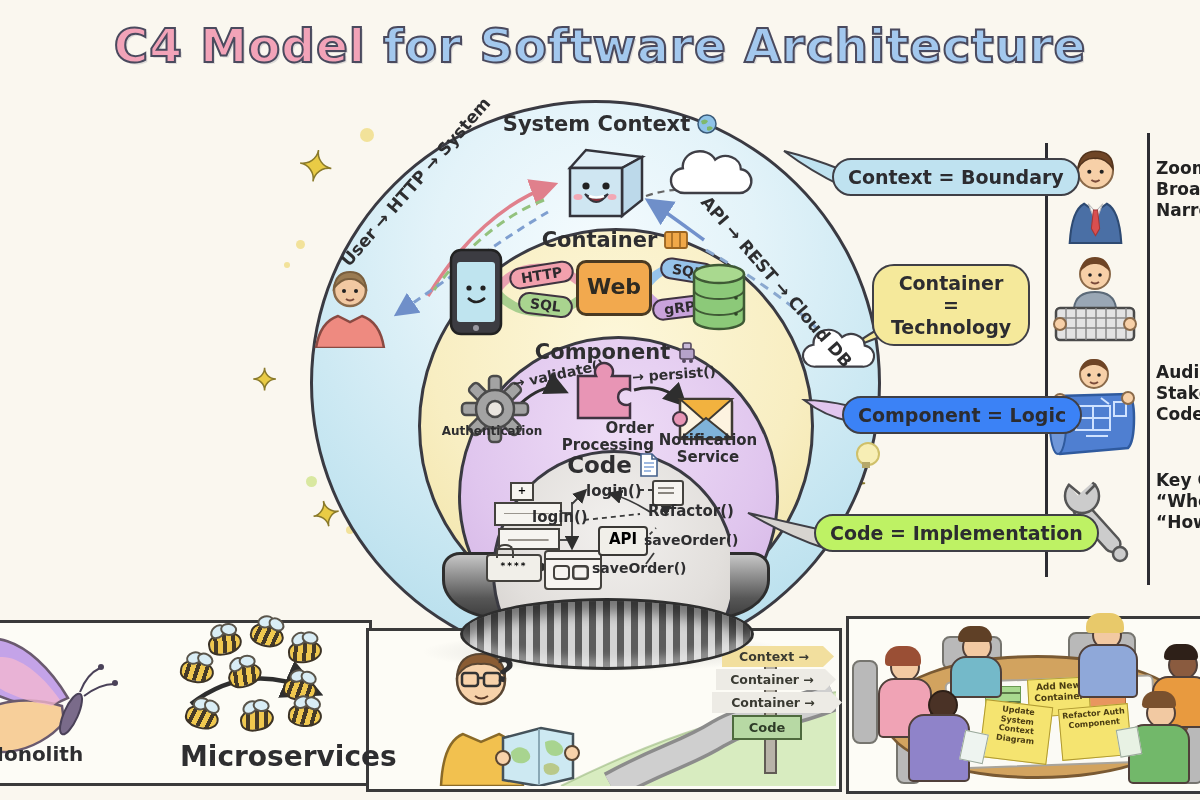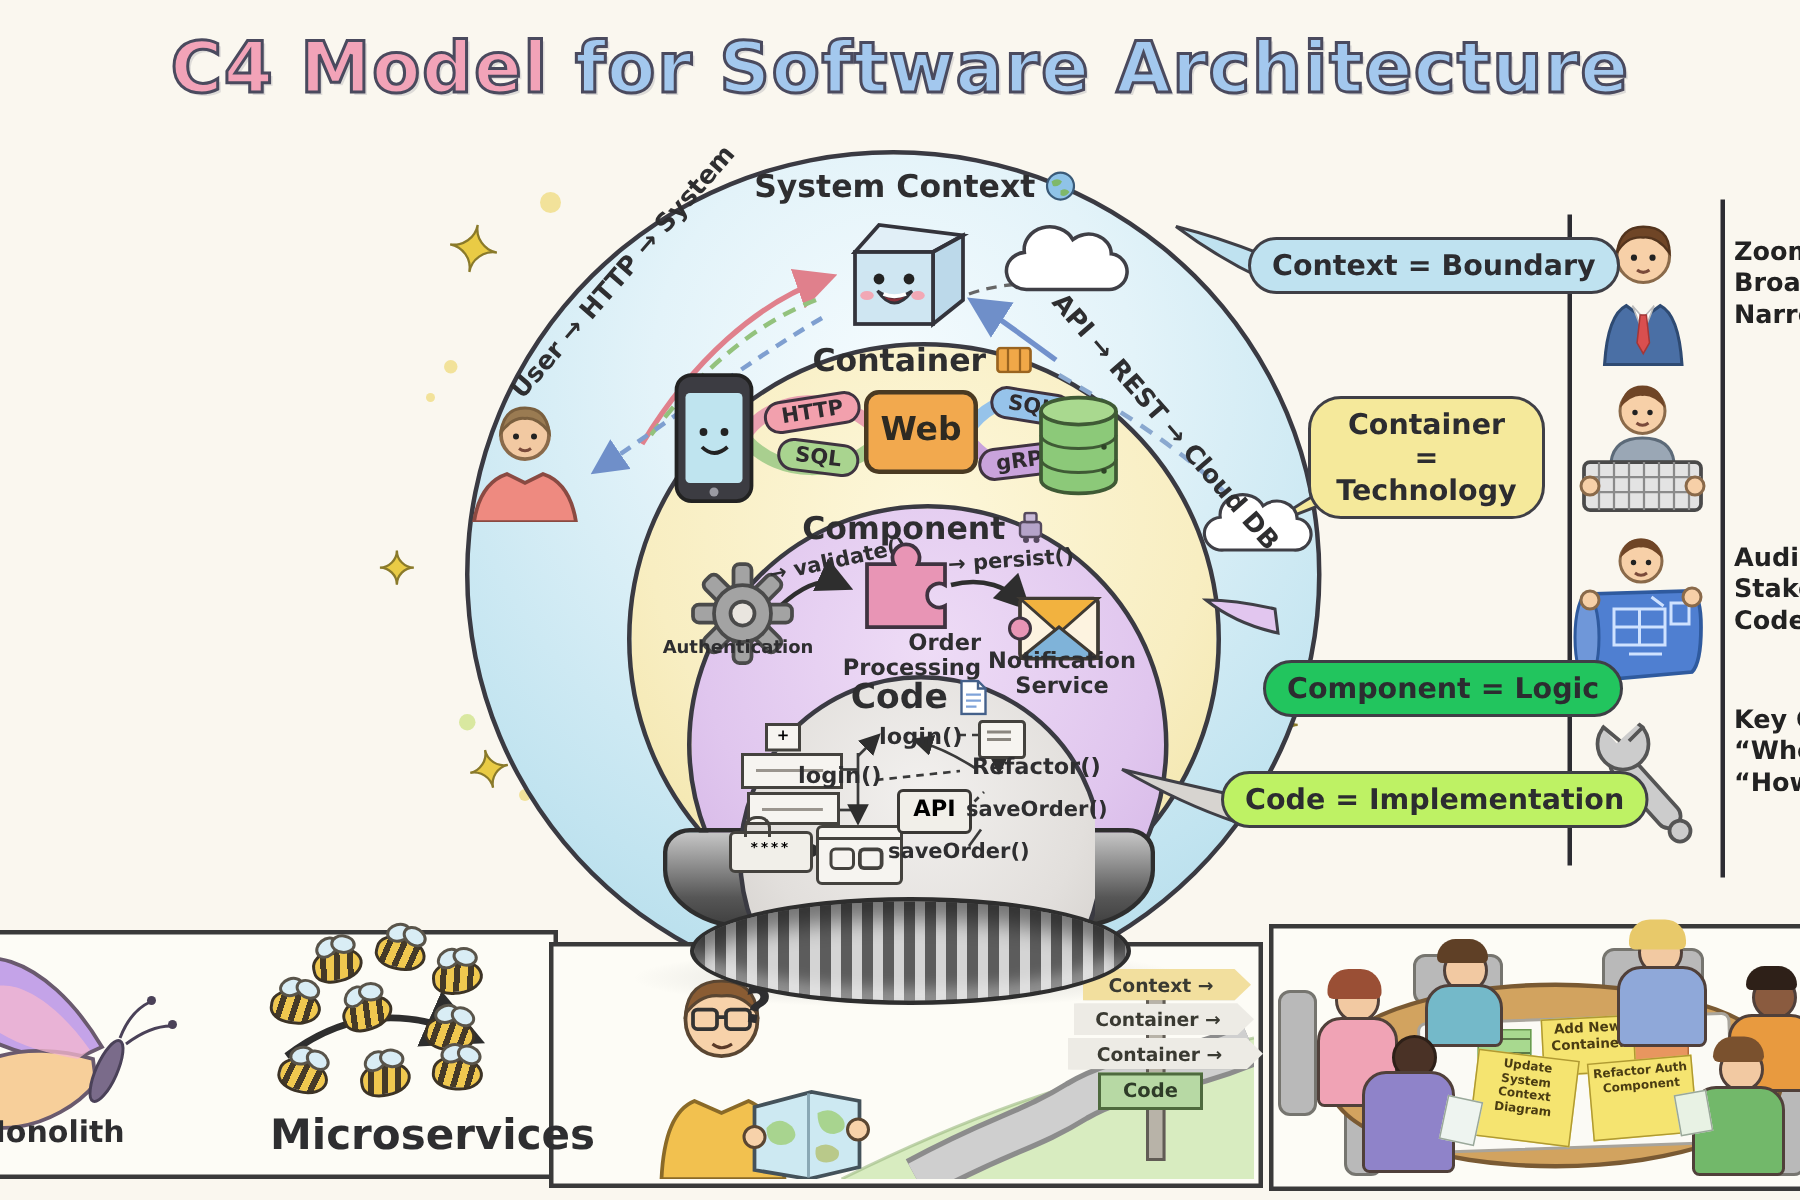--- a/index.html
+++ b/index.html
@@ -307,21 +307,21 @@
   <div class="band" style="left:660px;top:260px;background:#96c3ea;transform:rotate(9deg);">SQL</div>
   <div class="band" style="left:652px;top:296px;background:#c9a3dc;transform:rotate(-7deg);">gRPC</div>
   <svg class="abs" style="left:690px;top:262px;z-index:7;" width="58" height="72" viewBox="0 0 58 72">
     <path d="M4 12 v46 a25 9 0 0 0 50 0 v-46" fill="#8cc979" stroke="#3f5a35" stroke-width="2.5"></path>
     <ellipse cx="29" cy="12" rx="25" ry="9" fill="#a9d98f" stroke="#3f5a35" stroke-width="2.5"></ellipse>
     <path d="M4 28 a25 9 0 0 0 50 0 M4 44 a25 9 0 0 0 50 0" fill="none" stroke="#3f5a35" stroke-width="2"></path>
     <circle cx="46" cy="36" r="1.8" fill="#2e4426"></circle>
       <circle cx="46" cy="52" r="1.8" fill="#2e4426"></circle>
   </svg>
 
-  <div class="abs lvl" style="left:516px;top:340px;width:200px;font-size:21px;">
+  <div class="abs lvl" style="left:516px;top:340px;width:200px;font-size:21px;align-items:flex-end;">
     <span>Component</span>
     <svg width="20" height="22" viewBox="0 0 20 22">
       <rect x="3" y="7" width="14" height="10" rx="2" fill="#b5a3c9" stroke="#55495e" stroke-width="1.6"></rect>
       <rect x="6" y="1" width="8" height="6" rx="1.5" fill="#c9bad9" stroke="#55495e" stroke-width="1.6"></rect>
       <circle cx="7" cy="19" r="2" fill="#55495e"></circle>
         <circle cx="14" cy="19" r="2" fill="#55495e"></circle>
     </svg>
   </div>
   <svg class="abs" style="left:460px;top:374px;z-index:7;" width="70" height="70" viewBox="0 0 70 70">
     <g fill="#a3a3a3" stroke="#4a4a4a" stroke-width="2.5">
@@ -368,21 +368,21 @@
   <div class="handtxt" style="left:532px;top:508px;font-size:15px;">login()</div>
   <div class="abs apibox">API</div>
   <div class="handtxt" style="left:648px;top:502px;font-size:15px;">Refactor()</div>
   <div class="handtxt" style="left:644px;top:532px;font-size:14px;">saveOrder()</div>
   <div class="handtxt" style="left:592px;top:560px;font-size:14px;">saveOrder()</div>
 
   <div class="base-rim abs"></div>
 
   <div class="bubble" style="left:832px;top:158px;background:#bfe2f0;">Context = Boundary</div>
   <div class="bubble" style="left:872px;top:264px;width:126px;white-space:normal;text-align:center;background:#f5e99b;">Container = Technology</div>
-  <div class="bubble" style="left:842px;top:396px;background:#22c55e;margin-top:44px;">Component = Logic</div>
+  <div class="bubble" style="left:842px;top:396px;background:#3b82f6;">Component = Logic</div>
   <div class="bubble" style="left:814px;top:514px;background:#bef264;">Code = Implementation</div>
 
   <div class="abs vline" style="left:1045px;top:143px;height:434px;"></div>
   <div class="abs vline" style="left:1147px;top:133px;height:452px;"></div>
 
   <svg class="abs" style="left:1058px;top:146px;z-index:2;" width="75" height="98" viewBox="0 0 70 95">
     <path d="M10 94 Q12 62 24 56 L35 64 L46 56 Q58 62 60 94 Z" fill="#4a6fa5" stroke="#2e4a72" stroke-width="2"></path>
     <circle cx="35" cy="24" r="17" fill="#f7d0a8" stroke="#8a6a4a" stroke-width="2"></circle>
     <path d="M18 22 Q20 5 35 5 Q52 5 52 22 Q44 11 35 12 Q24 11 18 22 Z" fill="#6f4526" stroke="#53341d" stroke-width="1.5"></path>
     <circle cx="29" cy="25" r="2" fill="#222"></circle>

